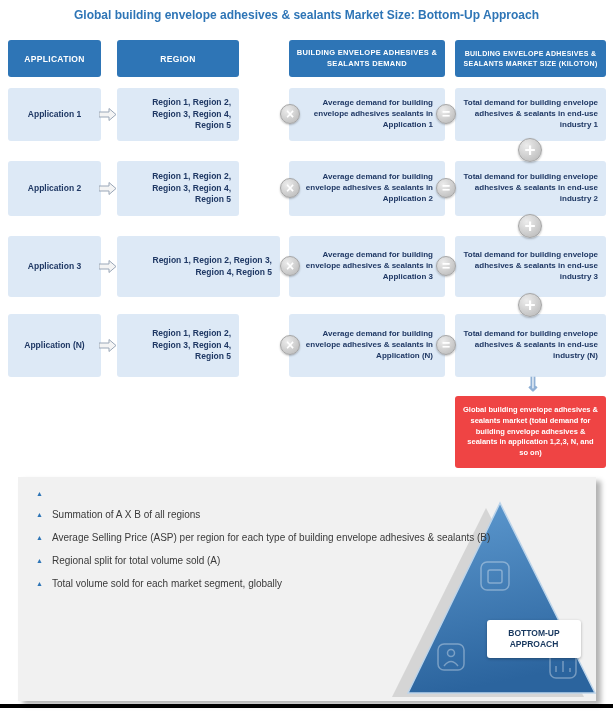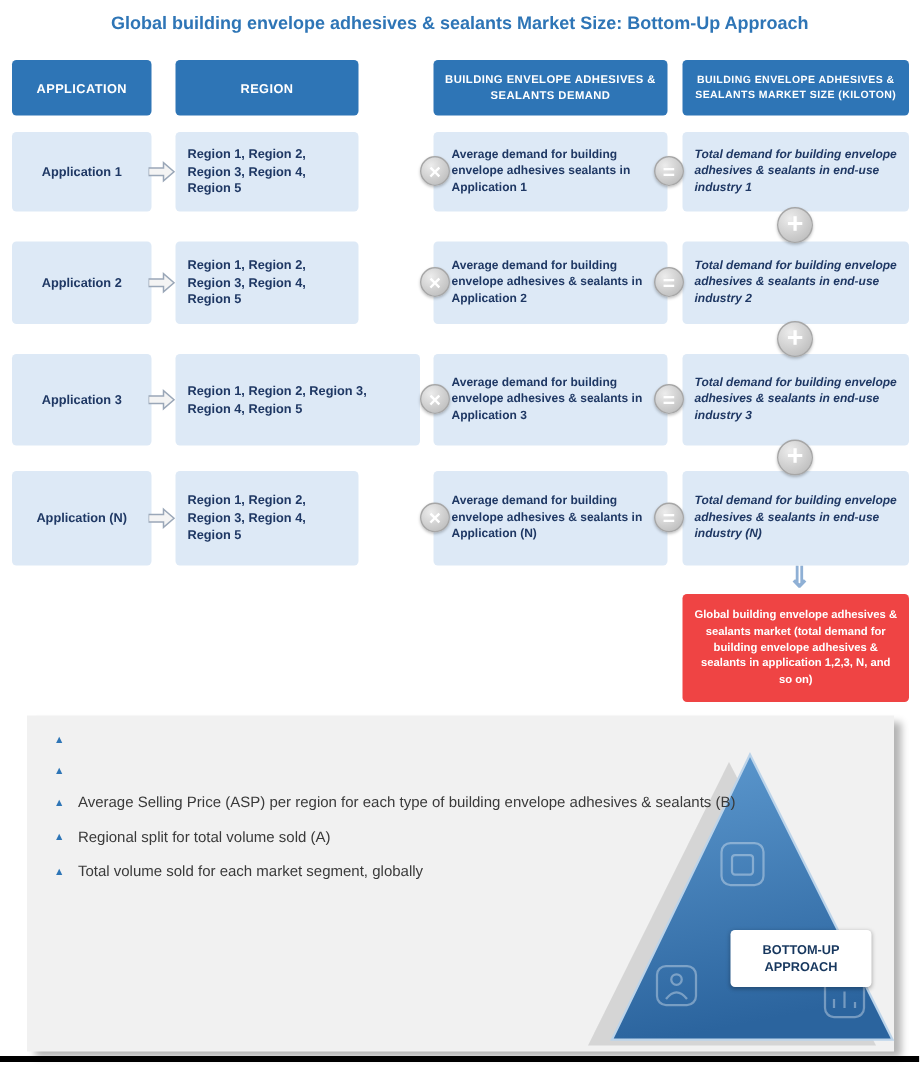--- a/index.html
+++ b/index.html
@@ -23,26 +23,26 @@
   .r4{top:314px;height:63px;}
 
   .hdrbox{position:absolute;background:#2E75B6;color:#ffffff;border-radius:3px;
           display:flex;align-items:center;justify-content:center;text-align:center;
           font-weight:bold;padding:2px 6px;box-sizing:border-box;letter-spacing:.3px;}
   .hdrbox.big{font-size:8.5px;}
   .hdrbox.mid{font-size:7.5px;line-height:1.35;}
   .hdrbox.sml{font-size:7px;line-height:1.4;}
 
   .box{position:absolute;background:#DDE9F6;border-radius:3px;color:#1F3864;
-       display:flex;align-items:center;justify-content:center;text-align:left;
+       display:flex;align-items:center;justify-content:center;text-align:right;
        font-weight:bold;padding:3px 8px;box-sizing:border-box;line-height:1.35;}
   .app{font-size:8.5px;}
   .region{font-size:8.5px;}
   .demand{font-size:8px;padding:3px 12px;}
-  .total{font-size:8px;font-style:italic;}
+  .total{font-size:8px;}
 
   .op{position:absolute;width:20px;height:20px;border-radius:50%;
       background:radial-gradient(circle at 35% 30%, #ececec, #b5b5b5);
       border:1px solid #a6a6a6;color:#ffffff;font-weight:bold;
       display:flex;align-items:center;justify-content:center;box-sizing:border-box;
       box-shadow:0 1px 2px rgba(0,0,0,.25);z-index:2;}
   .op.mult{font-size:14px;}
   .op.eq{font-size:14px;}
   .op.plus{width:24px;height:24px;font-size:19px;}
   .arrow{position:absolute;width:18px;height:15px;z-index:2;}
@@ -136,20 +136,21 @@
   <div class="result">Global building envelope adhesives &amp; sealants market (total demand for building envelope adhesives &amp; sealants in application 1,2,3, N, and so on)</div>
 
   <div class="panel"></div>
 
   <div class="notes">
     <div class="note">
       <span class="tri">▲</span>
     </div>
     <div class="note">
       <span class="tri">▲</span>
+      <span>Summation of A X B of all regions</span>
     </div>
     <div class="note">
       <span class="tri">▲</span>
       <span>Average Selling Price (ASP) per region for each type of building envelope adhesives &amp; sealants (B)</span>
     </div>
     <div class="note">
       <span class="tri">▲</span>
       <span>Regional split for total volume sold (A)</span>
     </div>
     <div class="note">

